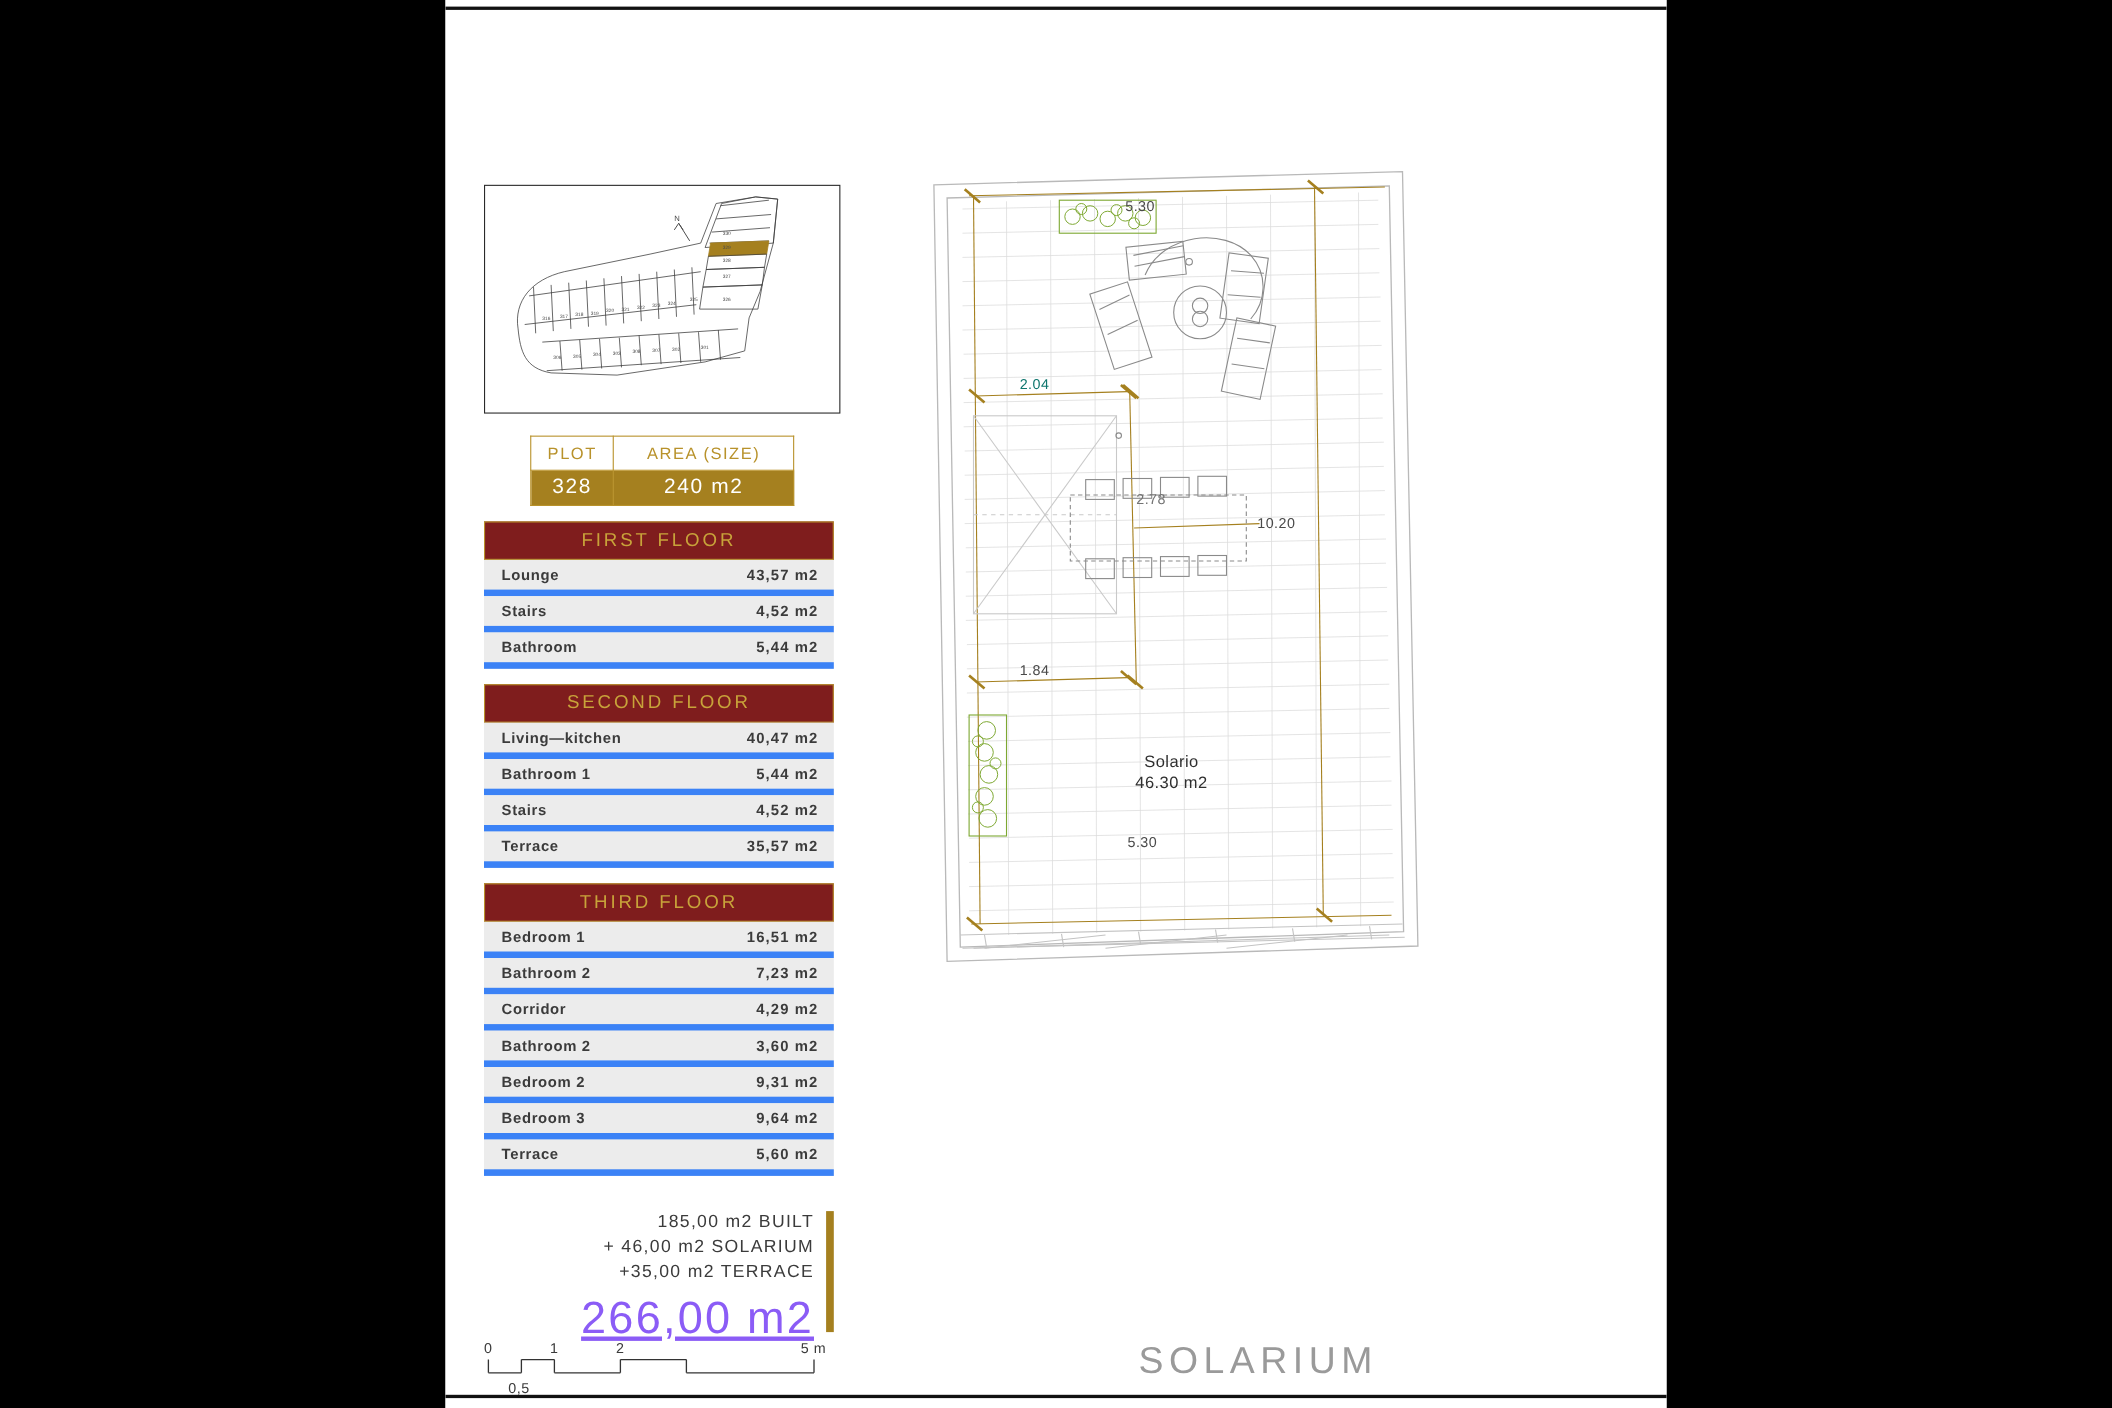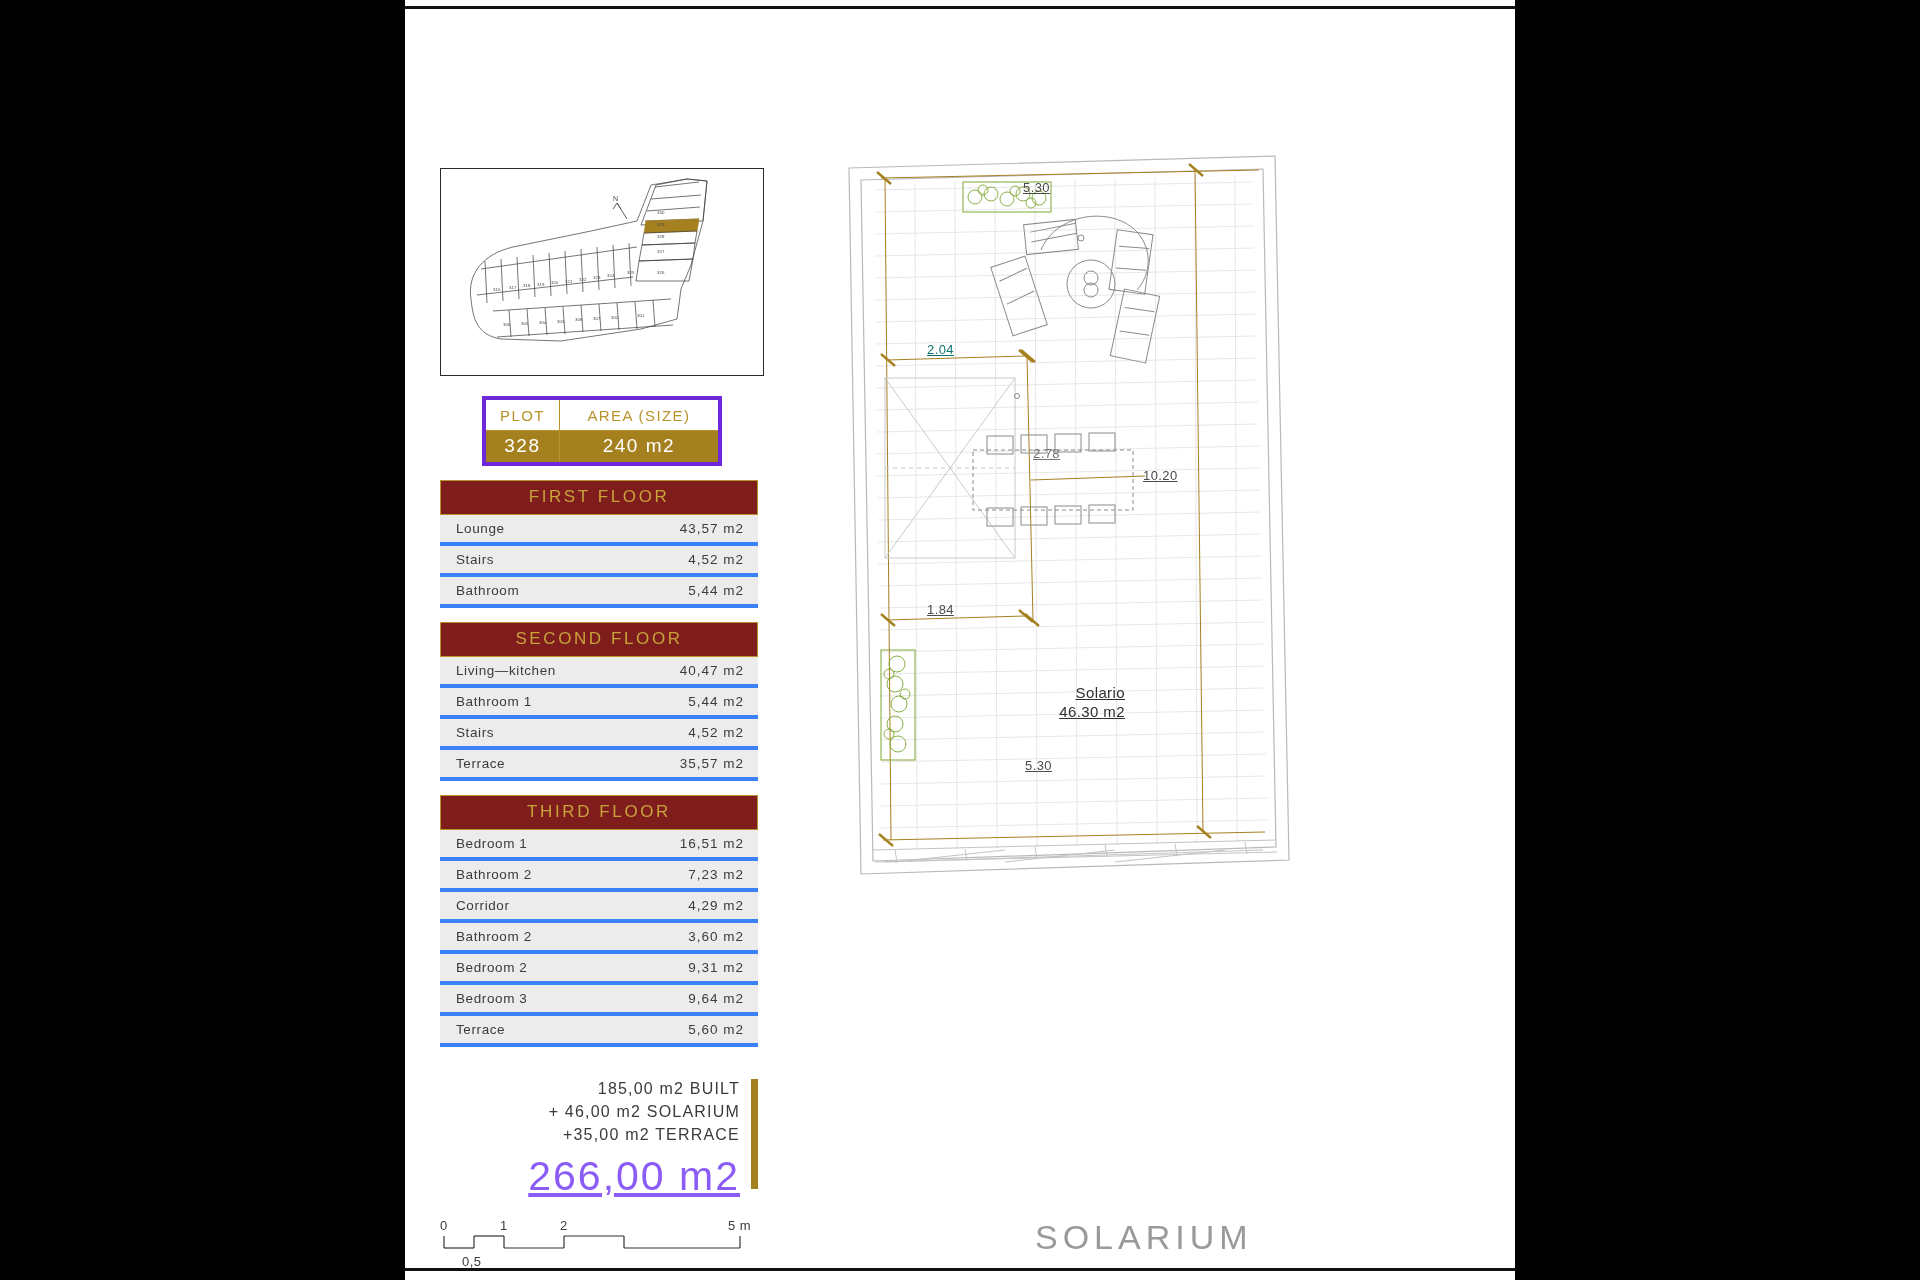--- a/index.html
+++ b/index.html
@@ -65,21 +65,21 @@
     box-sizing: border-box;
     background: #fff;
   }
   .plotmap svg { display: block; }
 
   
   .plot-table {
     margin-top: 20px;
     margin-left: 42px;
     width: 240px;
-    border: 4px solid #6d28d9;
+    border: 1px solid #6d28d9;
     box-sizing: border-box;
     border-collapse: collapse;
   }
   .plot-table td {
     border: 1px solid #b8922b;
     text-align: center;
     font-size: 15px;
     letter-spacing: 1.4px;
     color: #b8922b;
     padding: 7px 2px 6px;
@@ -103,27 +103,28 @@
     color: #c8a33a;
     font-size: 17px;
     letter-spacing: 2.6px;
     padding: 6px 0 7px;
     background: #7f1d1d;
   }
   .room-row {
     width: 318px;
     box-sizing: border-box;
     background: #ececec;
-    border-bottom: 4px solid #3b82f6;
+    border-bottom: 6px solid #3b82f6;
     display: flex;
     justify-content: space-between;
     padding: 6px 14px 6px 16px;
     font-size: 13.5px;
     color: #3b3b3b;
     letter-spacing: 0.6px;
+    font-weight: bold;
   }
   .room-row .rname { white-space: nowrap; }
   .room-row .rarea { white-space: nowrap; letter-spacing: 1px; }
 
   
   .totals {
     position: relative;
     margin-top: 30px;
     width: 318px;
     padding-right: 18px;
@@ -185,22 +186,21 @@
     font-size: 34px;
     letter-spacing: 5px;
     color: #9a9a9a;
   }
   .plan-label {
     position: absolute;
     color: #2f2f2f;
     font-size: 15px;
     letter-spacing: 0.4px;
     line-height: 1.3;
-    text-align: right;
-    text-decoration: underline;
+    text-align: center;
   }
 </style>
 </head>
 <body>
 
 <div id="page">
 
   <div class="side-bar left"></div>
   <div class="side-bar right"></div>
 

